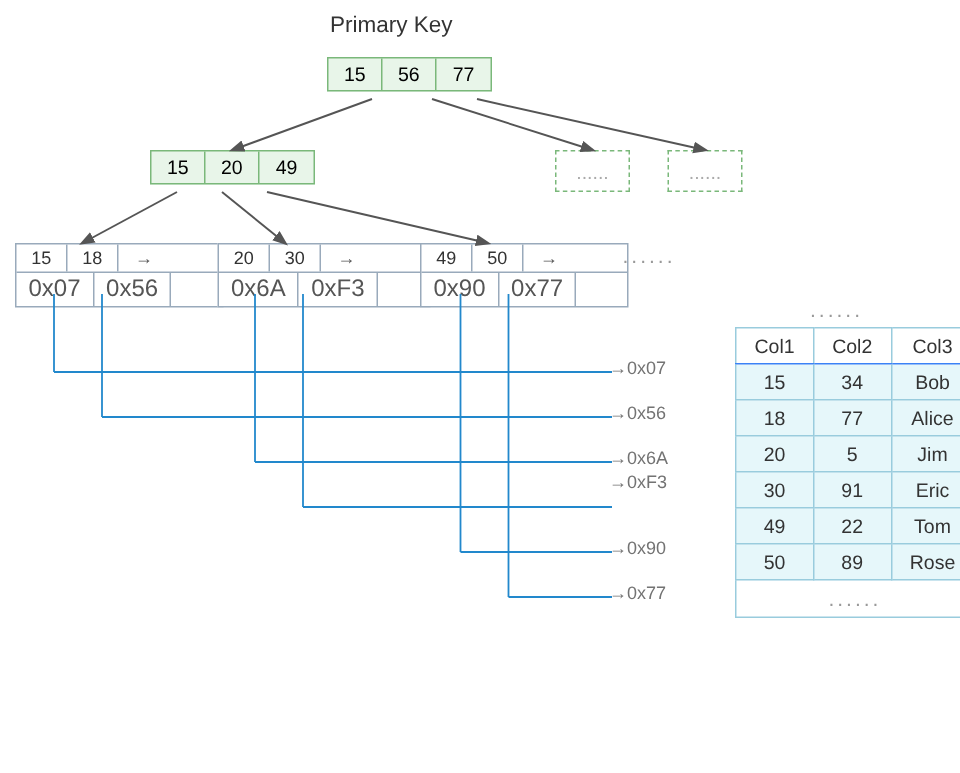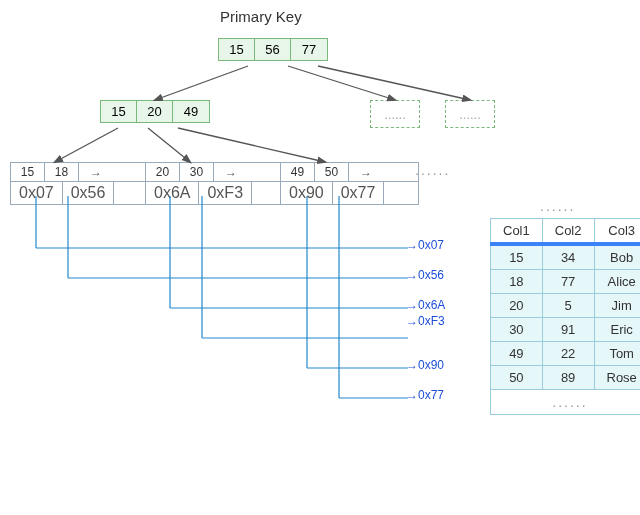--- a/index.html
+++ b/index.html
@@ -75,40 +75,40 @@
       min-width: 34px;
       font-size: 12px;
     }
     .leaf-cell:last-child { border-right: none; }
     .leaf-top .leaf-cell { color: #333; }
     .leaf-bottom .leaf-cell { color: #555; font-size: 16px; }
 
     
     .ptr-label {
       position: absolute;
-      color: #1d4ed8;
+      color: #737373;
       font-size: 12px;
     }
 
     
     .data-table {
       position: absolute;
       border-collapse: collapse;
     }
     .data-table th, .data-table td {
       border: 1px solid #99ccdd;
       padding: 4px 12px;
       text-align: center;
       font-size: 13px;
     }
     .data-table th {
       background: #fff;
       font-weight: normal;
       color: #333;
-      border-bottom: 4px solid #3b82f6;
+      border-bottom: 1px solid #3b82f6;
     }
     .data-table td {
       background: #e6f7fa;
       color: #333;
     }
     .data-table .ellipsis-row td {
       background: #fff;
       color: #999;
       font-size: 14px;
       letter-spacing: 2px;

